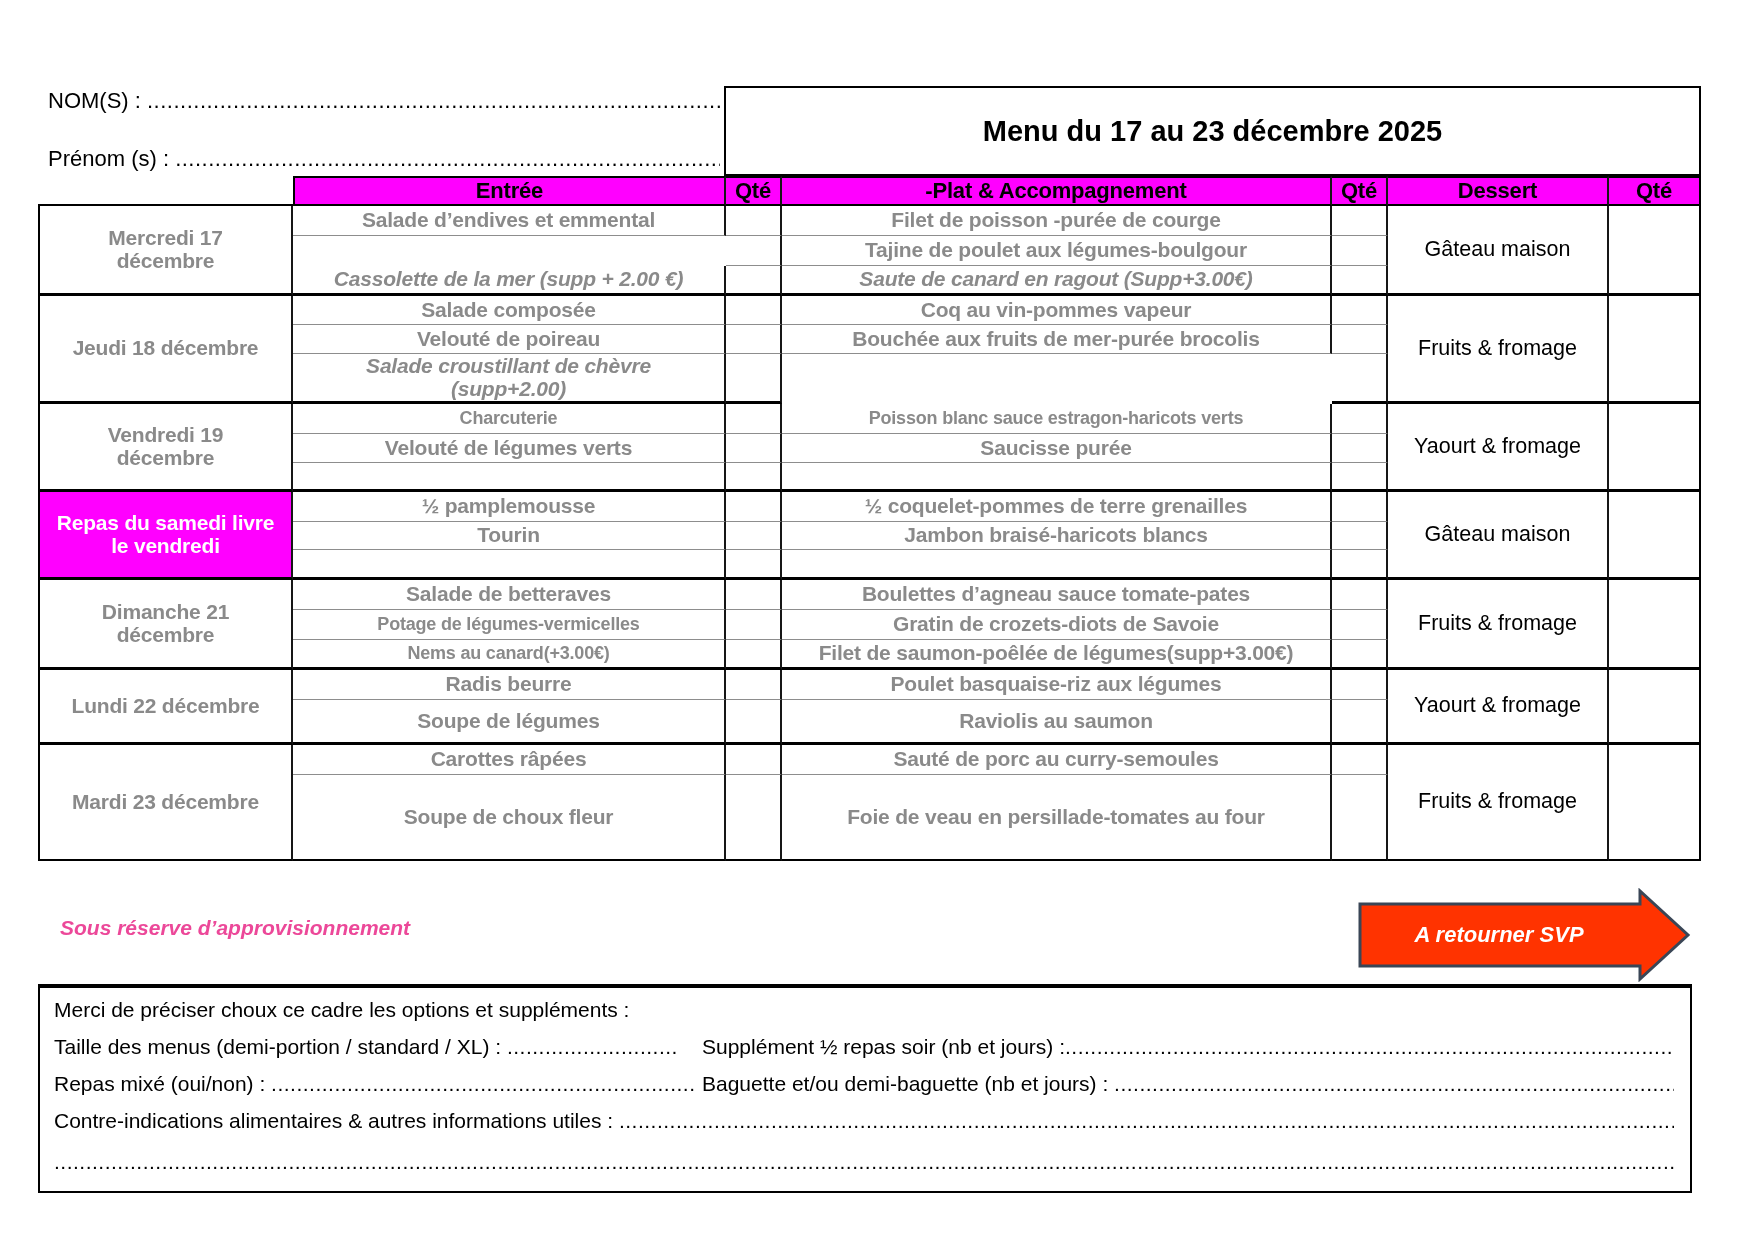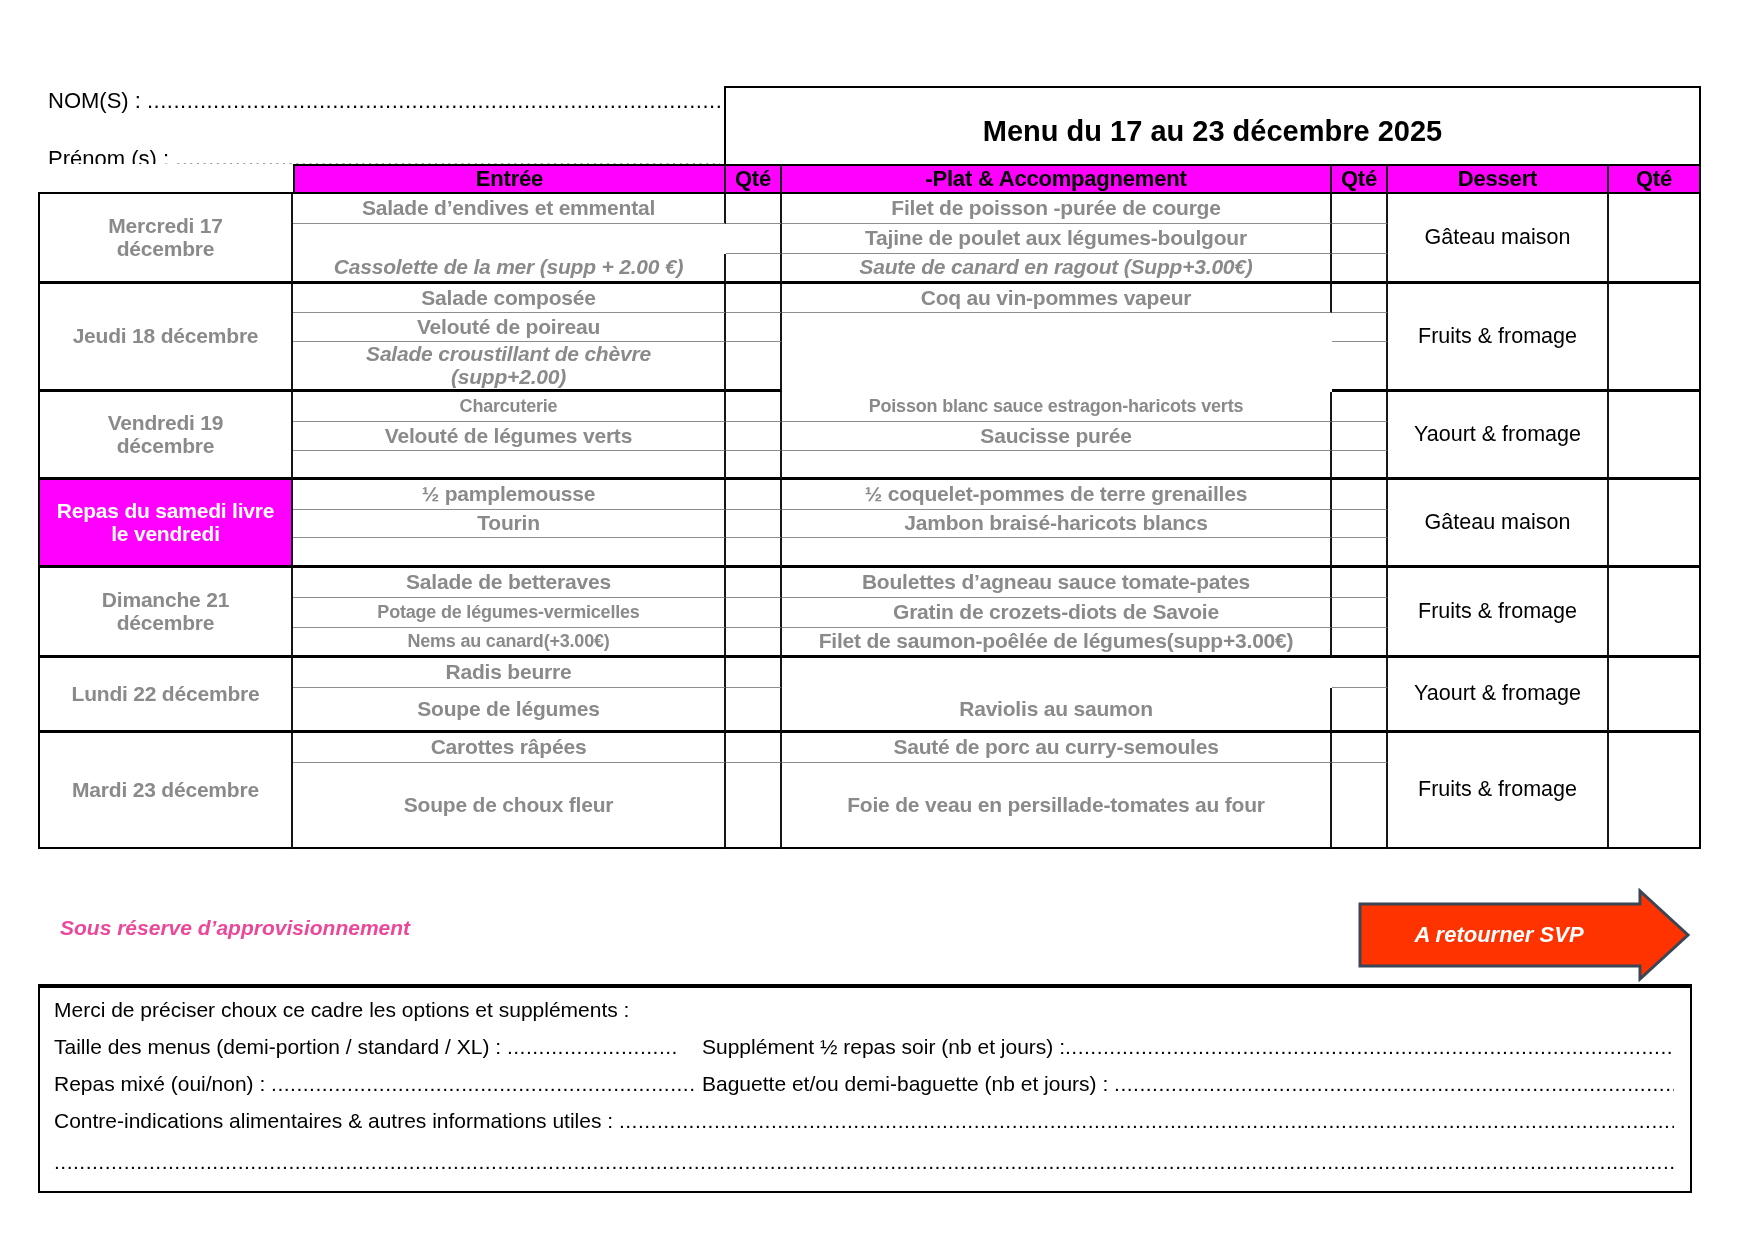--- a/index.html
+++ b/index.html
@@ -12,21 +12,21 @@
   #nomline{left:48px;top:88px;width:672px;}
   #prenomline{left:48px;top:146px;width:672px;}
   .dotfill{letter-spacing:0.5px;}
 
   
   #titlebox{left:724px;top:86px;width:977px;height:90px;border:2px solid #000;
             box-sizing:border-box;display:flex;align-items:center;justify-content:center;
             font-weight:bold;font-size:29px;}
 
   
-  #menutable{left:38px;top:164px;display:grid;
+  #menutable{left:38px;top:176px;display:grid;
     grid-template-columns:255px 433px 56px 550px 56px 221px 92px;
     grid-template-rows:30px 30px 30px 30px 29px 29px 50px 30px 29px 29px 30px 28px 30px 30px 30px 30px 30px 45px 30px 86px;}
   .c{display:flex;align-items:center;justify-content:center;text-align:center;
      border-right:2px solid #161616;border-bottom:1px solid #8d8d8d;
      font-weight:bold;font-size:21px;color:#8a8a8a;line-height:1.08;
      overflow:hidden;padding:0 5px;box-sizing:border-box;letter-spacing:-0.2px;}
   .hd{background:#FF00FF;color:#000;border-top:2px solid #000;border-bottom:2px solid #000;font-size:22px;}
   .h0{border:none;border-bottom:2px solid #000;background:#fff;}
   .first{border-left:2px solid #000;}
   .dayc{border-left:2px solid #000;padding:0 20px;}
@@ -98,20 +98,21 @@
 
   <div class="c dayc bk" style="grid-area:5/1/8/2">Jeudi 18 décembre</div>
   <div class="c" style="grid-area:5/2">Salade composée</div>
   <div class="c" style="grid-area:5/3"></div>
   <div class="c" style="grid-area:5/4">Coq au vin-pommes vapeur</div>
   <div class="c" style="grid-area:5/5"></div>
   <div class="c ds bk" style="grid-area:5/6/8/7">Fruits &amp; fromage</div>
   <div class="c q3 bk" style="grid-area:5/7/8/8"></div>
   <div class="c" style="grid-area:6/2">Velouté de poireau</div>
   <div class="c" style="grid-area:6/3"></div>
+  <div class="c" style="grid-area:6/4">Bouchée aux fruits de mer-purée brocolis</div>
   <div class="c" style="grid-area:6/5"></div>
   <div class="c it bk" style="grid-area:7/2;padding:0 20px">Salade croustillant de chèvre (supp+2.00)</div>
   <div class="c bk" style="grid-area:7/3"></div>
   <div class="c bk" style="grid-area:7/5"></div>
 
   <div class="c dayc bk" style="grid-area:8/1/11/2">Vendredi 19 décembre</div>
   <div class="c sm" style="grid-area:8/2">Charcuterie</div>
   <div class="c" style="grid-area:8/3"></div>
   <div class="c sm" style="grid-area:8/4">Poisson blanc sauce estragon-haricots verts</div>
   <div class="c" style="grid-area:8/5"></div>
@@ -154,20 +155,21 @@
   <div class="c" style="grid-area:15/4">Gratin de crozets-diots de Savoie</div>
   <div class="c" style="grid-area:15/5"></div>
   <div class="c sm bk" style="grid-area:16/2">Nems au canard(+3.00€)</div>
   <div class="c bk" style="grid-area:16/3"></div>
   <div class="c bk" style="grid-area:16/4">Filet de saumon-poêlée de légumes(supp+3.00€)</div>
   <div class="c bk" style="grid-area:16/5"></div>
 
   <div class="c dayc bk" style="grid-area:17/1/19/2">Lundi 22 décembre</div>
   <div class="c" style="grid-area:17/2">Radis beurre</div>
   <div class="c" style="grid-area:17/3"></div>
+  <div class="c" style="grid-area:17/4">Poulet basquaise-riz aux légumes</div>
   <div class="c" style="grid-area:17/5"></div>
   <div class="c ds bk" style="grid-area:17/6/19/7">Yaourt &amp; fromage</div>
   <div class="c q3 bk" style="grid-area:17/7/19/8"></div>
   <div class="c bk" style="grid-area:18/2">Soupe de légumes</div>
   <div class="c bk" style="grid-area:18/3"></div>
   <div class="c bk" style="grid-area:18/4">Raviolis au saumon</div>
   <div class="c bk" style="grid-area:18/5"></div>
 
   <div class="c dayc lb" style="grid-area:19/1/21/2">Mardi 23 décembre</div>
   <div class="c" style="grid-area:19/2">Carottes râpées</div>

